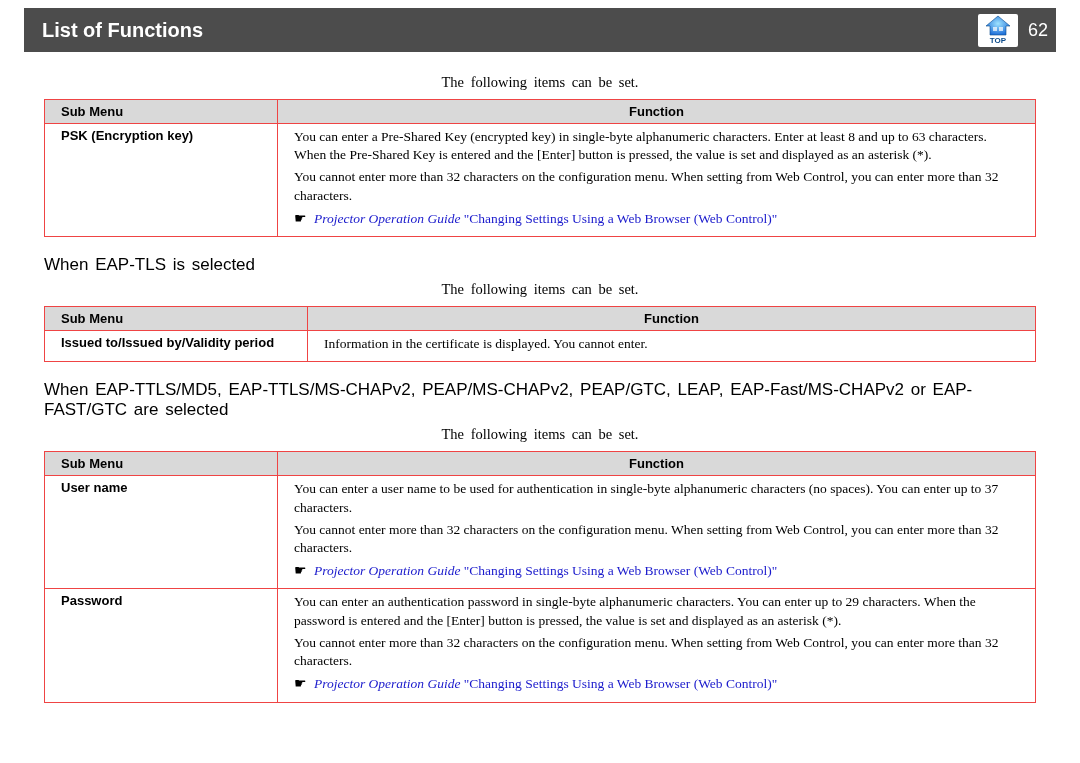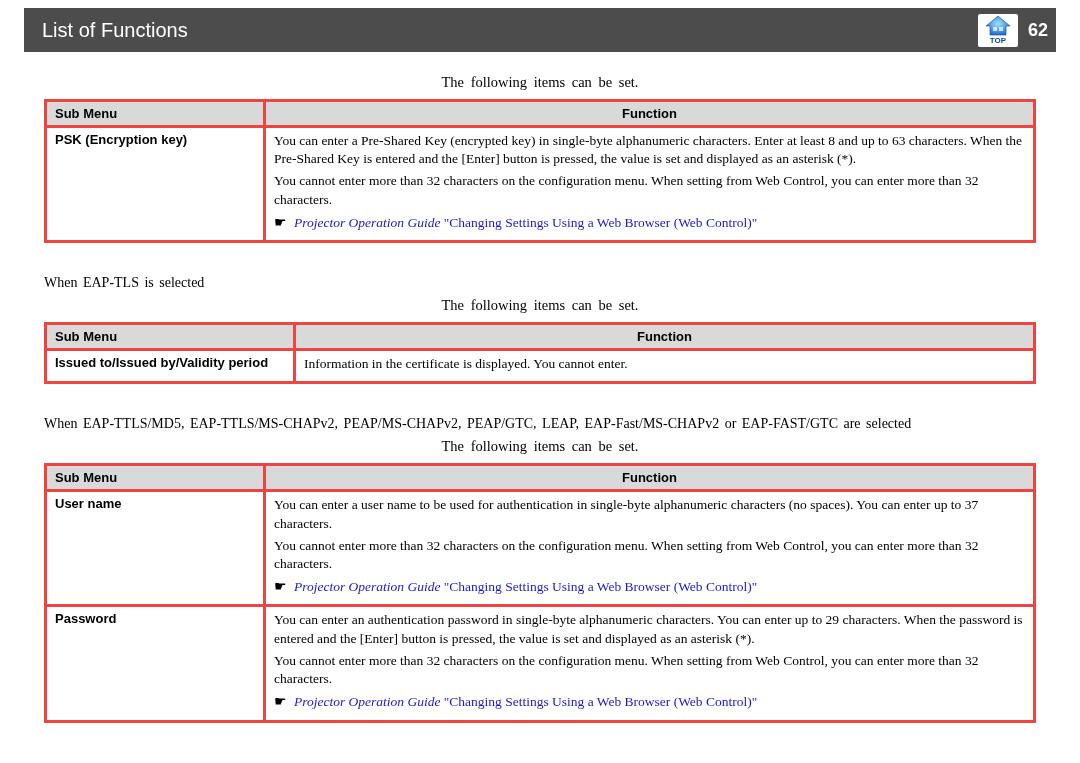--- a/index.html
+++ b/index.html
@@ -16,37 +16,37 @@
     margin: 8px 24px 0 24px;
     height: 44px;
     background: #4c4c4c;
     display: flex;
     align-items: center;
     padding-left: 18px;
   }
   .header-title {
     color: #fff;
     font-family: Arial, Helvetica, sans-serif;
-    font-weight: normal;
+    font-weight: bold;
     font-size: 20px;
   }
   .header-right {
     position: absolute;
     right: 0;
     top: 0;
     height: 44px;
     display: flex;
     align-items: center;
     gap: 6px;
     padding-right: 8px;
   }
   .page-num {
     color: #fff;
     font-family: Arial, Helvetica, sans-serif;
-    font-weight: bold;
+    font-weight: normal;
     font-size: 18px;
     margin-left: 4px;
   }
   .top-icon {
     width: 40px;
     display: flex;
     flex-direction: column;
     align-items: center;
     justify-content: center;
     background: #fff;
@@ -64,35 +64,35 @@
     font-size: 14px;
   }
   .intro {
     font-family: "Georgia", "Times New Roman", serif;
     font-size: 14.5px;
     word-spacing: 3px;
     margin: 0 0 8px 0;
     text-align: center;
   }
   .small-heading {
-    font-family: Liberation Serif, serif;
-    font-size: 14px;
+    font-family: Liberation Sans, sans-serif;
+    font-size: 17px;
     word-spacing: 2px;
-    margin: 32px 0 6px 0;
+    margin: 18px 0 6px 0;
   }
   table.func {
     border-collapse: collapse;
     width: 100%;
     table-layout: fixed;
     font-family: "Georgia", "Times New Roman", serif;
     font-size: 13.5px;
   }
   table.func th, table.func td {
-    border: 3px solid #ef4444;
-    padding: 4px 8px;
+    border: 1px solid #ef4444;
+    padding: 4px 16px;
     vertical-align: top;
     text-align: left;
   }
   table.func th {
     background: #d9d9d9;
     font-family: Arial, sans-serif;
     font-weight: bold;
     font-size: 13px;
   }
   table.func th.col-sub { width: 200px; text-align:left;}

